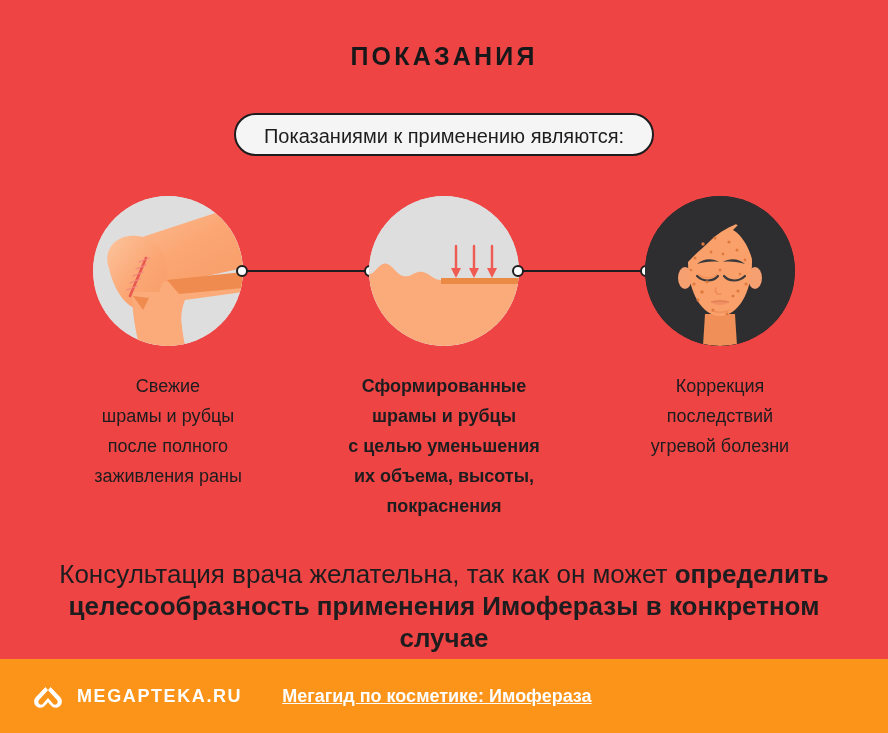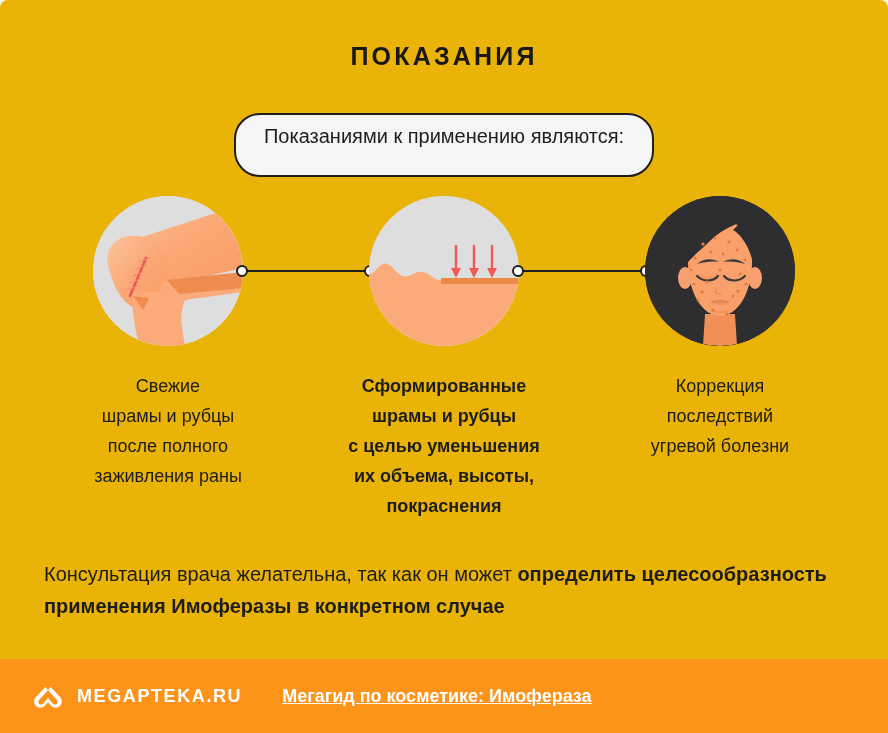--- a/index.html
+++ b/index.html
@@ -5,22 +5,21 @@
   * { box-sizing: border-box; margin: 0; padding: 0; }
   html, body {
     width: 888px; height: 733px;
     background: #f5f5f5;
     font-family: "Liberation Sans", sans-serif;
     overflow: hidden;
   }
   #page {
     position: relative;
     width: 888px; height: 733px;
-    background: #eab308;
-    border-radius: 8px;
+    background: #ef4444;
   }
 
   
   .title {
     position: absolute;
     top: 42px; left: 0; width: 888px;
     text-align: center;
     font-size: 25px;
     font-weight: bold;
     letter-spacing: 3.2px;
@@ -29,21 +28,21 @@
 
   
   .badge-wrap {
     position: absolute;
     top: 113px; left: 0; width: 888px;
     display: flex; justify-content: center;
   }
   .badge {
     border: 2px solid #1d1d1f;
     border-radius: 26px;
-    padding: 10px 28px 28px;
+    padding: 10px 28px 7px;
     font-size: 20px;
     color: #1d1d1f;
     background: #f5f5f5;
     line-height: 1.1;
     white-space: nowrap;
   }
 
   
   .steps {
     position: absolute;
@@ -103,22 +102,22 @@
     color: #1d1d1f;
   }
   #caption-1 { left: 48px;  width: 240px; }
   #caption-2 { left: 318px; width: 252px; font-weight: bold; }
   #caption-3 { left: 600px; width: 240px; }
 
   
   .footnote {
     position: absolute;
     top: 558px; left: 44px; width: 800px;
-    text-align: left;
-    font-size: 20px;
+    text-align: center;
+    font-size: 26px;
     line-height: 32px;
     color: #1d1d1f;
   }
   .footnote b { font-weight: bold; }
 
   
   .footer {
     position: absolute;
     left: 0; bottom: 0;
     width: 888px; height: 74px;

